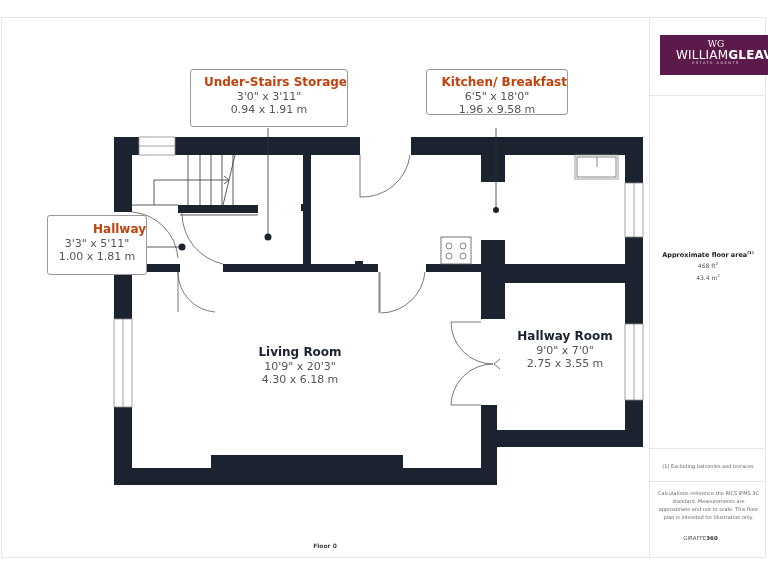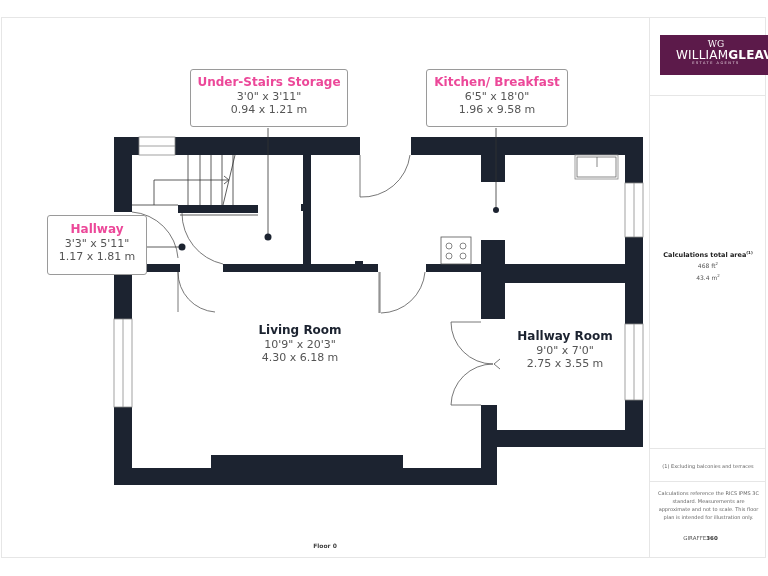--- a/index.html
+++ b/index.html
@@ -17,21 +17,21 @@
   .area-title { font-size:6.5px; font-weight:bold; color:#222; }
   .area-title sup { font-size:4px; }
   .area-val { font-size:6px; color:#555; line-height:10px; }
   .area-val sup { font-size:4px; }
   .foot1 { position:absolute; left:0; top:431px; width:100%; height:34px; border-top:1px solid #e6e6e6; border-bottom:1px solid #e6e6e6; box-sizing:border-box; text-align:center; font-size:5px; color:#666; line-height:34px; }
   .foot2 { position:absolute; left:8px; top:472px; width:101px; text-align:center; font-size:5px; color:#666; line-height:8px; }
   .brand { position:absolute; left:0; top:518px; width:117px; margin-left:-8px; text-align:center; font-size:5.5px; color:#555; }
   .brand b { color:#333; }
   .floor-label { position:absolute; left:290px; top:542px; width:70px; text-align:center; font-size:6px; font-weight:bold; color:#444; }
   .label { position:absolute; background:#fff; border:1px solid #9a9a9a; border-radius:3px; text-align:center; box-sizing:border-box; }
-  .label .t { font-size:12px; font-weight:bold; color:#ec4899; line-height:15px; }
+  .label .t { font-size:12px; font-weight:bold; color:#c2410c; line-height:15px;text-align:right; }
   .label .d { font-size:11px; color:#555; line-height:13px; }
   .roomtxt { position:absolute; text-align:center; }
   .roomtxt .t { font-size:12px; font-weight:bold; color:#1c2330; line-height:15px; }
   .roomtxt .d { font-size:11px; color:#555; line-height:13px; }
 </style>
 </head>
 <body>
 
 <div class="frame"></div>
 
@@ -147,36 +147,36 @@
   <g fill="#1c2330">
     <circle cx="268" cy="237" r="3.5"></circle>
     <circle cx="496" cy="210" r="3"></circle>
     <circle cx="182" cy="247" r="3.5"></circle>
   </g>
 </svg>
 
 <div class="label" style="left:7px;top:215px;width:100px;height:60px;padding-top:6px;margin-left:40px;">
   <div class="t">Hallway</div>
   <div class="d">3'3" x 5'11"</div>
-  <div class="d">1.17 x 1.81 m</div>
+  <div class="d">1.00 x 1.81 m</div>
 </div>
 
 <div class="label" style="left:190px;top:69px;width:158px;height:58px;padding-top:5px;">
   <div class="t">Under-Stairs Storage</div>
   <div class="d">3'0" x 3'11"</div>
-  <div class="d">0.94 x 1.21 m</div>
-</div>
-
-<div class="label" style="left:426px;top:69px;width:142px;height:58px;padding-top:5px;">
+  <div class="d">0.94 x 1.91 m</div>
+</div>
+
+<div class="label" style="left:426px;top:69px;width:142px;height:46px;padding-top:5px;">
   <div class="t">Kitchen/ Breakfast</div>
   <div class="d">6'5" x 18'0"</div>
   <div class="d">1.96 x 9.58 m</div>
 </div>
 
-<div class="roomtxt" style="left:235px;top:323px;width:130px;">
+<div class="roomtxt" style="left:235px;top:345px;width:130px;">
   <div class="t">Living Room</div>
   <div class="d">10'9" x 20'3"</div>
   <div class="d">4.30 x 6.18 m</div>
 </div>
 
 <div class="roomtxt" style="left:505px;top:329px;width:120px;">
   <div class="t">Hallway Room</div>
   <div class="d">9'0" x 7'0"</div>
   <div class="d">2.75 x 3.55 m</div>
 </div>
@@ -186,21 +186,21 @@
 <div class="sidebar">
   <div class="sb-logo-wrap">
     <div class="logo">
       <div class="mark">WG</div>
       <div class="name"><span>WILLIAM</span><b>GLEAVE</b></div>
       <div class="sub">ESTATE AGENTS</div>
     </div>
   </div>
 
   <div class="area">
-    <div class="area-title"><span>Calculations total area</span><sup>(1)</sup></div>
+    <div class="area-title"><span>Approximate floor area</span><sup>(1)</sup></div>
     <div class="area-val"><span>468 ft</span><sup>2</sup></div>
     <div class="area-val"><span>43.4 m</span><sup>2</sup></div>
   </div>
 
   <div class="foot1">(1) Excluding balconies and terraces</div>
   <div class="foot2">Calculations reference the RICS IPMS 3C standard. Measurements are approximate and not to scale. This floor plan is intended for illustration only.</div>
   <div class="brand"><span>GIRAFFE</span><b>360</b></div>
 </div>
 
 </body></html>

